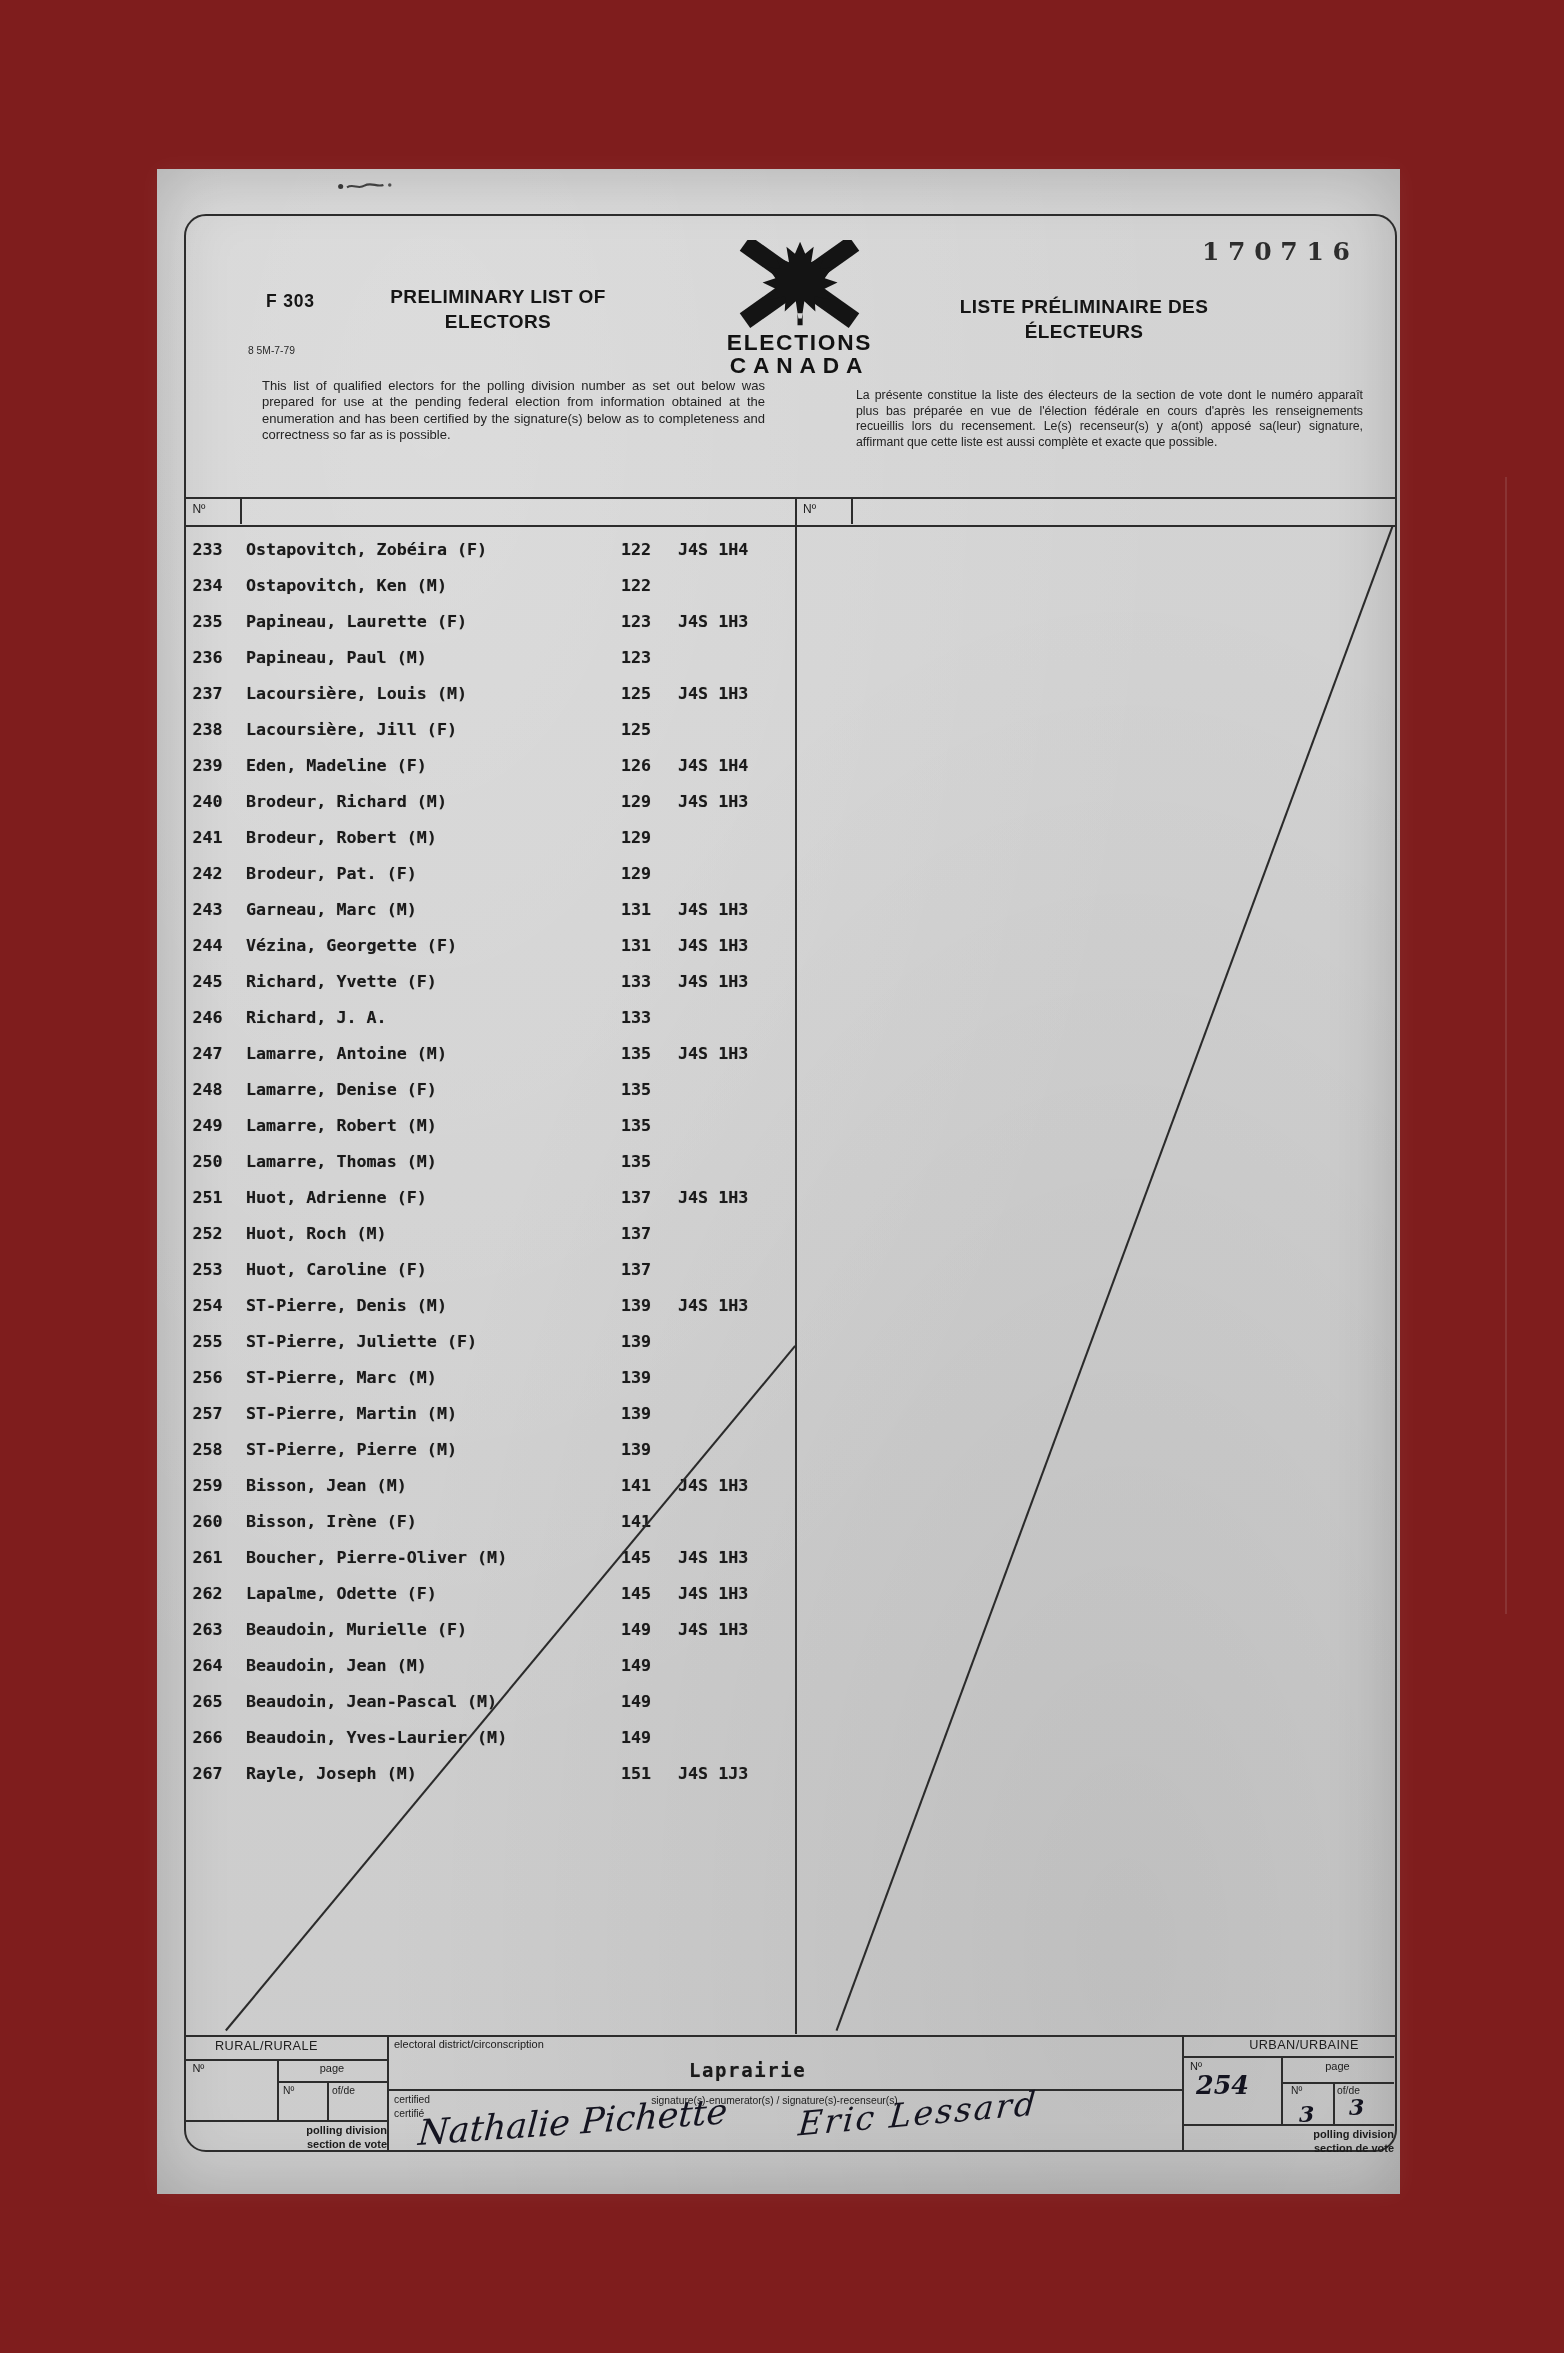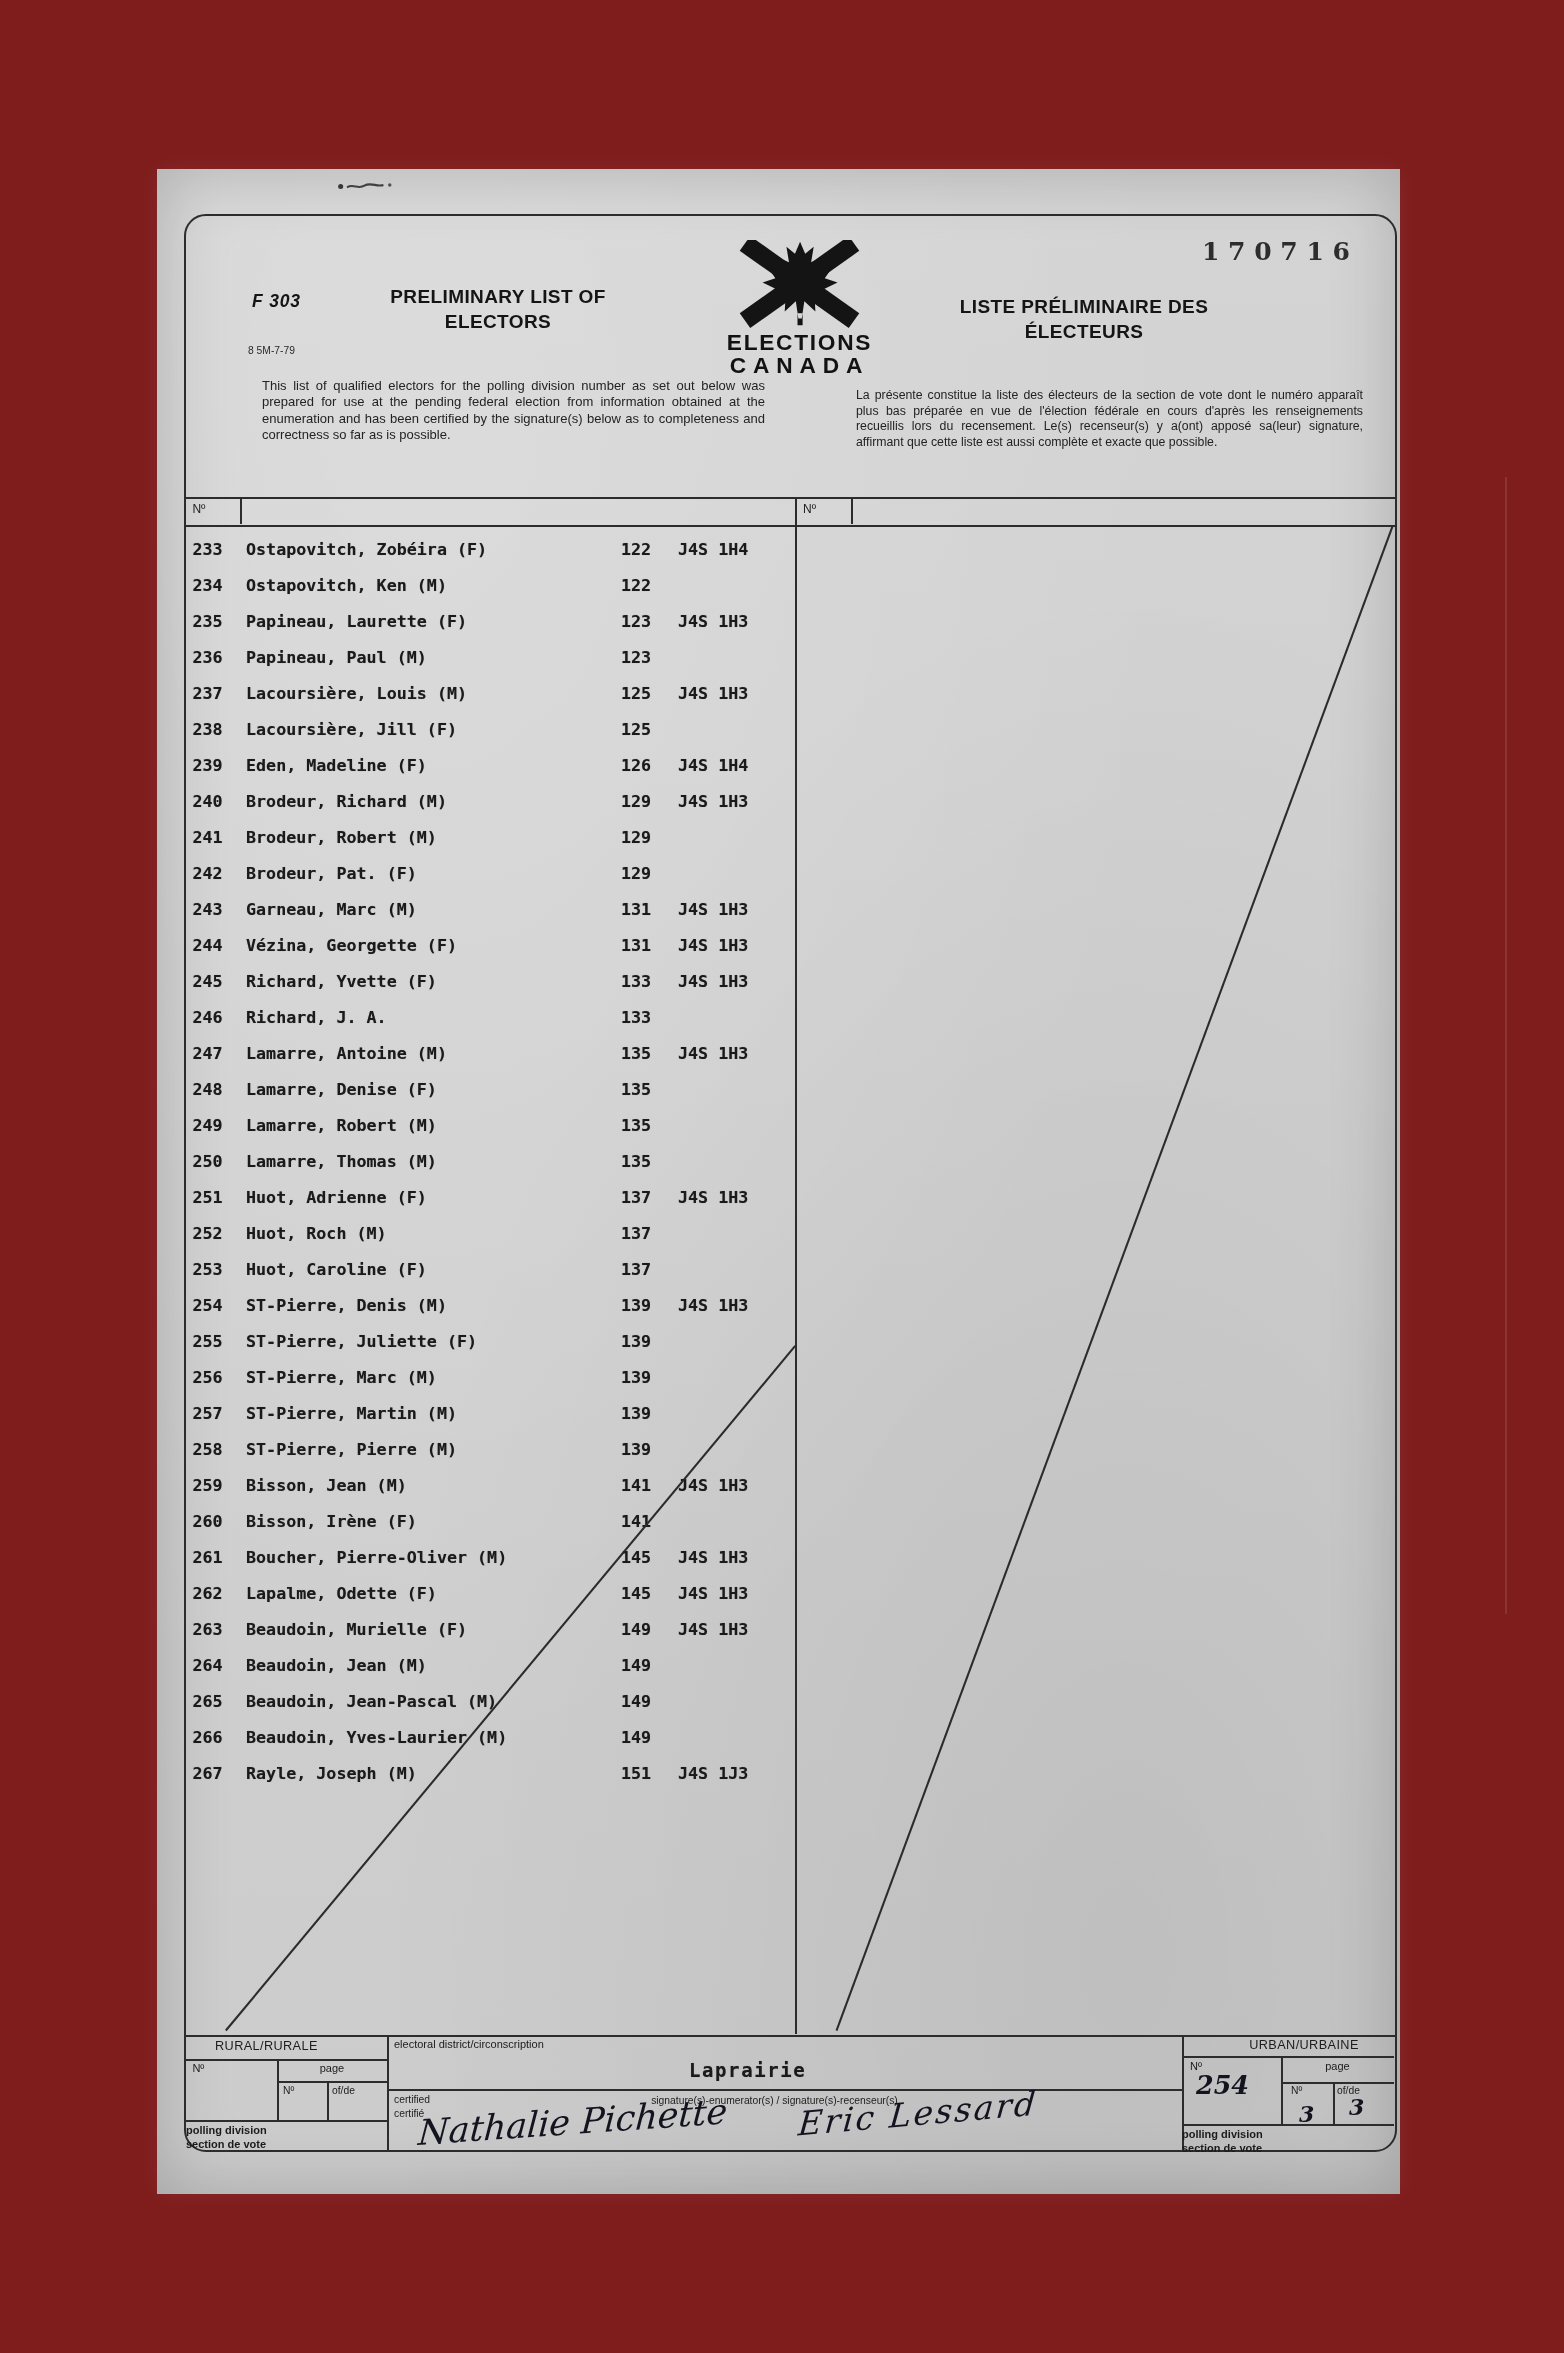--- a/index.html
+++ b/index.html
@@ -24,41 +24,41 @@
        color:#1a1a1a;text-shadow:0 0 0.8px rgba(0,0,0,.35);white-space:nowrap;margin-top:12px;}
   .c-no{width:60px;padding-left:6.4px;}
   .c-name{width:375px;}
   .c-civic{width:57px;}
   .c-postal{flex:1;}
   .hand{font-family:"DejaVu Serif",serif;font-style:italic;color:#141420;}
   .para{position:absolute;font-size:13px;line-height:16.3px;text-align:justify;color:#232323;}
   .title{position:absolute;text-align:center;font-weight:700;font-size:19px;line-height:25px;
          letter-spacing:0.4px;color:#151515;}
   .small-lbl{font-size:11px;color:#202020;}
-  .polling{position:absolute;text-align:left;font-weight:700;font-size:11px;line-height:13.5px;color:#1b1b1b;}
+  .polling{position:absolute;text-align:right;font-weight:700;font-size:11px;line-height:13.5px;color:#1b1b1b;}
   .diag{position:absolute;left:0;top:0;pointer-events:none;}
 </style>
 </head>
 <body>
 
 <div class="stage">
 
   <div class="paper">
 
     <svg class="diag" style="left:177px;top:8px;" width="64" height="19" viewBox="0 0 80 24">
       <circle cx="8" cy="12" r="3.2" fill="#1d1d1d" opacity=".85"></circle>
       <path d="M16 13 C 24 8, 30 16, 38 11 S 54 13, 62 10" stroke="#1d1d1d" stroke-width="2.6" fill="none" opacity=".8"></path>
       <circle cx="70" cy="10" r="2.2" fill="#1d1d1d" opacity=".7"></circle>
     </svg>
 
     <div class="form">
 
       <div class="lbl" style="left:1016px;top:20.7px;font:700 25px 'DejaVu Serif',serif;letter-spacing:8.7px;color:#2d2d2d;">170716</div>
 
-      <div class="lbl" style="left:66px;top:75px;font-weight:700;font-size:17.5px;letter-spacing:0.8px;color:#151515;font-style:italic;">F 303</div>
+      <div class="lbl" style="left:80px;top:75px;font-weight:700;font-size:17.5px;letter-spacing:0.8px;color:#151515;">F 303</div>
 
       <div class="title" style="left:181px;top:68px;width:262px;">
         <div>PRELIMINARY LIST OF</div>
         <div>ELECTORS</div>
       </div>
 
       <div class="lbl" style="left:62px;top:129px;font-size:10.3px;color:#2a2a2a;">8 5M-7-79</div>
 
       <svg class="diag" style="left:534px;top:24px;" width="159" height="142" viewBox="0 0 140 125">
         <line x1="22" y1="3" x2="118" y2="71" stroke="#141414" stroke-width="16"></line>

